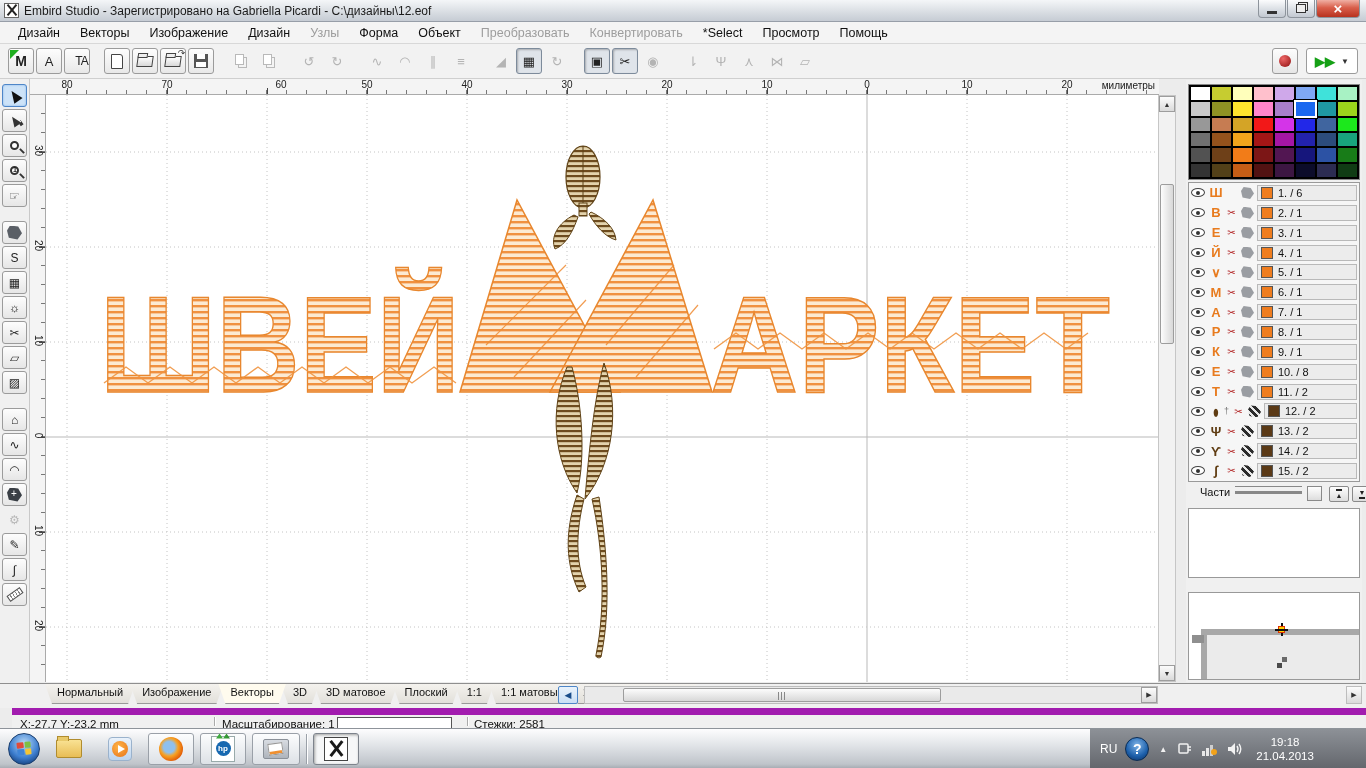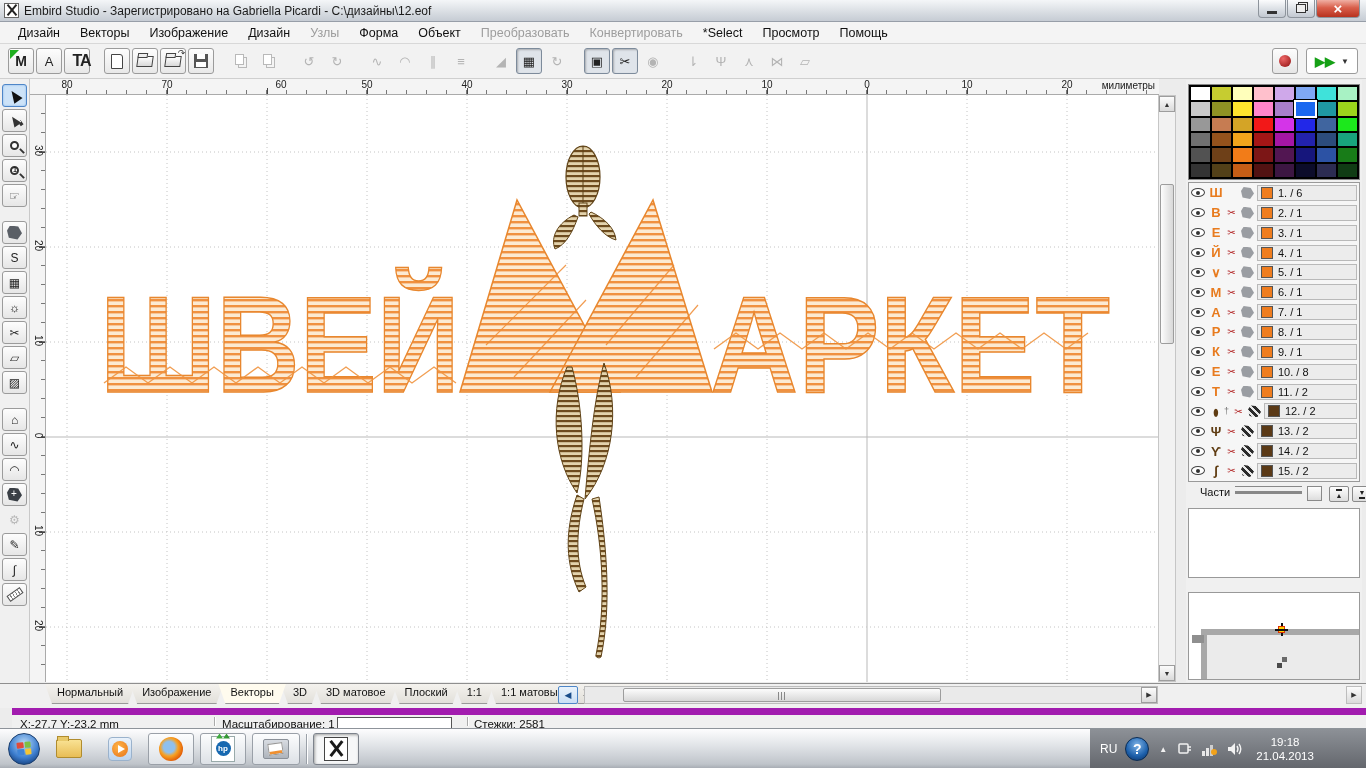--- a/index.html
+++ b/index.html
@@ -34,21 +34,21 @@
     border-bottom:1px solid #cfcfcf; display:flex; align-items:center; padding-left:8px; }
   .tb { width:26px; height:26px; margin-right:2px; border:1px solid #9b9b9b; border-radius:3px;
     background:linear-gradient(#fdfdfd,#e8e8e8); display:flex; align-items:center; justify-content:center;
     font-size:13px; color:#222; position:relative; }
   .tb.disabled { border-color:transparent; background:transparent; color:#b4b4b4; }
   .tb.pressed { background:#dfe4ea; border-color:#7d8b9b; box-shadow:inset 1px 1px 2px rgba(0,0,0,.25); }
   .tb.active { background:linear-gradient(#fdfdfd,#e8e8e8); }
   .tbgap { width:12px; }
   .ic-stitch { font-weight:bold; font-size:14px; }
   .ic-stitch::after { content:""; position:absolute; left:1px; top:1px; border-left:9px solid #1fae1f; border-bottom:9px solid transparent; }
-  .tb .small2 { font-size:16px; font-weight:bold; letter-spacing:-1px;margin-left:9px; }
+  .tb .small2 { font-size:12px; font-weight:normal; letter-spacing:-1px;margin-left:9px; }
   .css-page { width:12px; height:15px; background:#fff; border:1px solid #444; border-radius:0 3px 0 0; }
   .css-folder { width:16px; height:11px; background:linear-gradient(#ffffff,#d9d9d9); border:1px solid #444; position:relative; transform:skewX(-8deg); }
   .css-folder::before { content:""; position:absolute; left:-1px; top:-4px; width:8px; height:3px; background:#eee; border:1px solid #444; }
   .css-folder.var2::after { content:"↷"; position:absolute; right:-4px; top:-9px; font-size:9px; color:#333; }
   .css-floppy { width:14px; height:14px; background:#555; position:relative; }
   .css-floppy::before { content:""; position:absolute; left:3px; top:0; width:8px; height:5px; background:#fff; }
   .css-floppy::after { content:""; position:absolute; left:2px; bottom:1px; width:10px; height:5px; background:#fff; }
   .css-copy { width:9px; height:11px; border:1px solid #777; background:#fff; box-shadow:3px 3px 0 -1px #fff, 3px 3px 0 0 #777; margin:-3px 0 0 -3px; }
   .tb.disabled .css-copy { border-color:#b9b9b9; box-shadow:3px 3px 0 -1px #f4f4f4, 3px 3px 0 0 #b9b9b9; }
 

